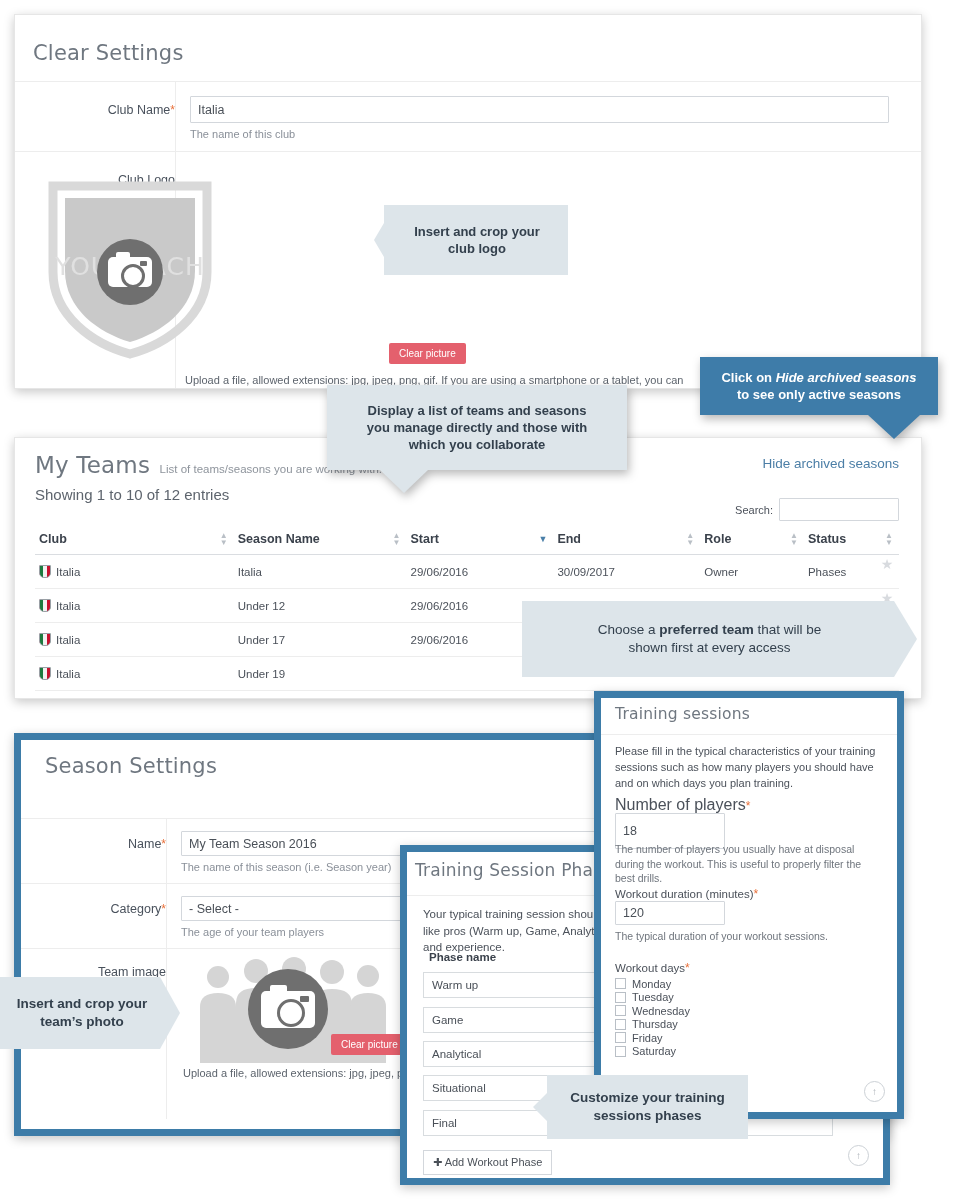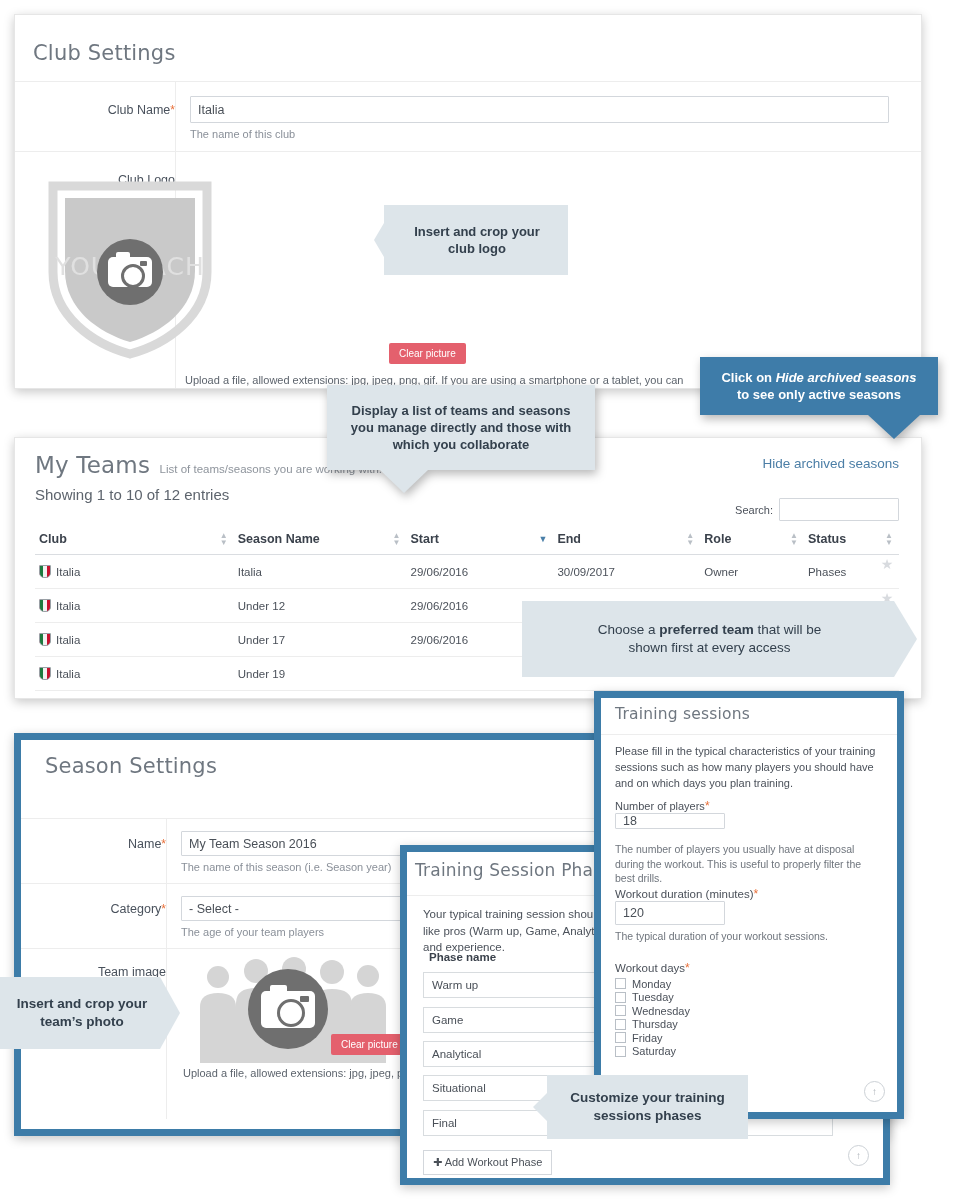--- a/index.html
+++ b/index.html
@@ -91,21 +91,21 @@
   }
   .addbtn{
     box-sizing:border-box;border:1px solid #d3d7dc;background:#fff;font-size:11px;
     color:#4a5058;padding:5px 9px;font-family:inherit;cursor:pointer;
   }
 </style>
 </head>
 <body>
 
 <div class="panel shadow" style="left:14px;top:14px;width:908px;height:375px;border:1px solid #e6e6e6;">
-  <div class="panel-title" style="position:absolute;left:18px;top:26px;">Club Settings</div>
+  <div class="panel-title" style="position:absolute;left:18px;top:26px;">Clear Settings</div>
 
   <div style="position:absolute;left:0;top:66px;width:100%;height:70px;border-top:1px solid #ededed;">
     <div style="position:absolute;left:0;top:0;width:160px;height:70px;text-align:right;padding-top:18px;box-sizing:border-box;">
       <span class="form-label" style="padding:0;">Club Name</span><span class="req">*</span>
     </div>
     <div style="position:absolute;left:160px;top:0;right:0;height:70px;border-left:1px solid #ededed;padding:14px 32px 0 14px;box-sizing:border-box;">
       <input class="inp" style="height: 27px;" value="Italia">
       <div class="hint">The name of this club</div>
     </div>
   </div>
@@ -239,21 +239,21 @@
   <div class="tip tip-blue" style="position:absolute;left:0;top:0;width:238px;height:58px;font-size:13px;flex-direction:column;">
     <div>
       <span>Click on </span><em>Hide archived seasons</em>
     </div>
     <div style="font-weight:600;">to see only active seasons</div>
   </div>
   <div style="position:absolute;left:168px;top:58px;width:0;height:0;border-left:26px solid transparent;border-right:26px solid transparent;border-top:24px solid #3e7ca9;"></div>
 </div>
 
 <div class="tip-sh" style="position:absolute;left:327px;top:385px;width:300px;height:108px;">
-  <div class="tip tip-light" style="position:absolute;left:0;top:0;width:268px;height:85px;font-size:13px;padding:8px 14px;box-sizing:border-box;">
+  <div class="tip tip-light" style="position:absolute;left:0;top:0;width:300px;height:85px;font-size:13px;padding:8px 14px;box-sizing:border-box;">
     <span style="white-space:pre-line;">Display a list of teams and seasons
 you manage directly and those with
 which you collaborate</span>
   </div>
   <div style="position:absolute;left:53px;top:85px;width:0;height:0;border-left:24px solid transparent;border-right:24px solid transparent;border-top:23px solid #dde5ea;"></div>
 </div>
 
 <div class="tip tip-light tip-sh" style="left:522px;top:601px;width:395px;height:76px;font-size:13.5px;flex-direction:column;
             clip-path:polygon(0 0,372px 0,395px 38px,372px 100%,0 100%);padding-right:20px;">
   <div>
@@ -356,23 +356,23 @@
   <div class="scrolltop" style="position:absolute;right:14px;bottom:12px;">↑</div>
 </div>
 
 <div class="panel shadow" style="left:594px;top:691px;width:310px;height:428px;border:7px solid #3d7ca8;background:#fff;">
   <div class="panel-title" style="position:absolute;left:14px;top:7px;font-size:15.5px;">Training sessions</div>
   <div style="position:absolute;left:0;right:0;top:36px;height:1px;background:#ededed;"></div>
 
   <div style="position:absolute;left:14px;top:46px;right:14px;font-size:11px;color:#4b515a;line-height:1.45;">Please fill in the typical characteristics of your training sessions such as how many players you should have and on which days you plan training.</div>
 
   <div style="position:absolute;left:14px;top:98px;">
-    <span style="font-size:11px;color:#4b515a;">Number of players</span><span class="req">*</span>
-  </div>
-  <input class="inp" style="position: absolute; left: 14px; top: 115px; width: 110px; height: 16px;" value="18">
+    <span style="font-size:16px;color:#4b515a;">Number of players</span><span class="req">*</span>
+  </div>
+  <input class="inp" style="position: absolute; left: 14px; top: 115px; width: 110px; height: 36px;" value="18">
   <div style="position:absolute;left:14px;top:144px;right:14px;font-size:10.5px;color:#6f757d;line-height:1.4;">The number of players you usually have at disposal during the workout. This is useful to properly filter the best drills.</div>
 
   <div style="position:absolute;left:14px;top:186px;">
     <span style="font-size:11.5px;color:#4b515a;">Workout duration (minutes)</span><span class="req">*</span>
   </div>
   <input class="inp" style="position: absolute; left: 14px; top: 203px; width: 110px; height: 24px;" value="120">
   <div style="position:absolute;left:14px;top:232px;right:14px;font-size:10.5px;color:#6f757d;">The typical duration of your workout sessions.</div>
 
   <div style="position:absolute;left:14px;top:260px;">
     <span style="font-size:11.5px;color:#4b515a;">Workout days</span><span class="req">*</span>

